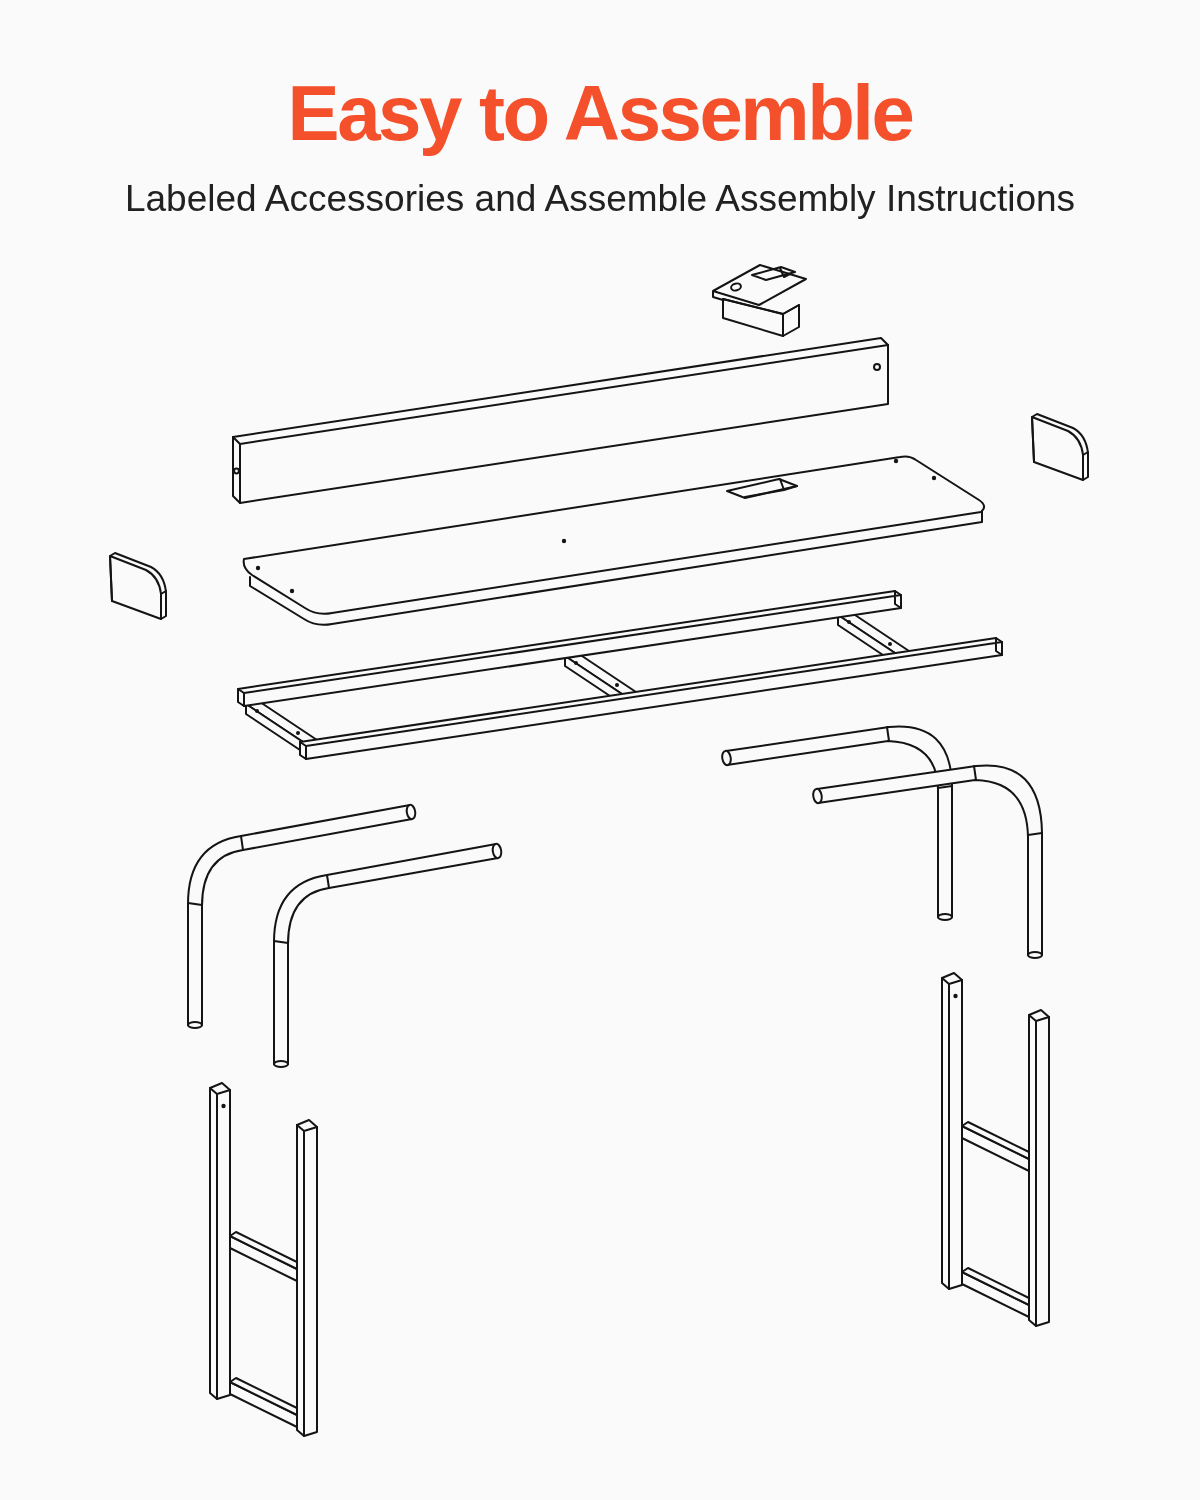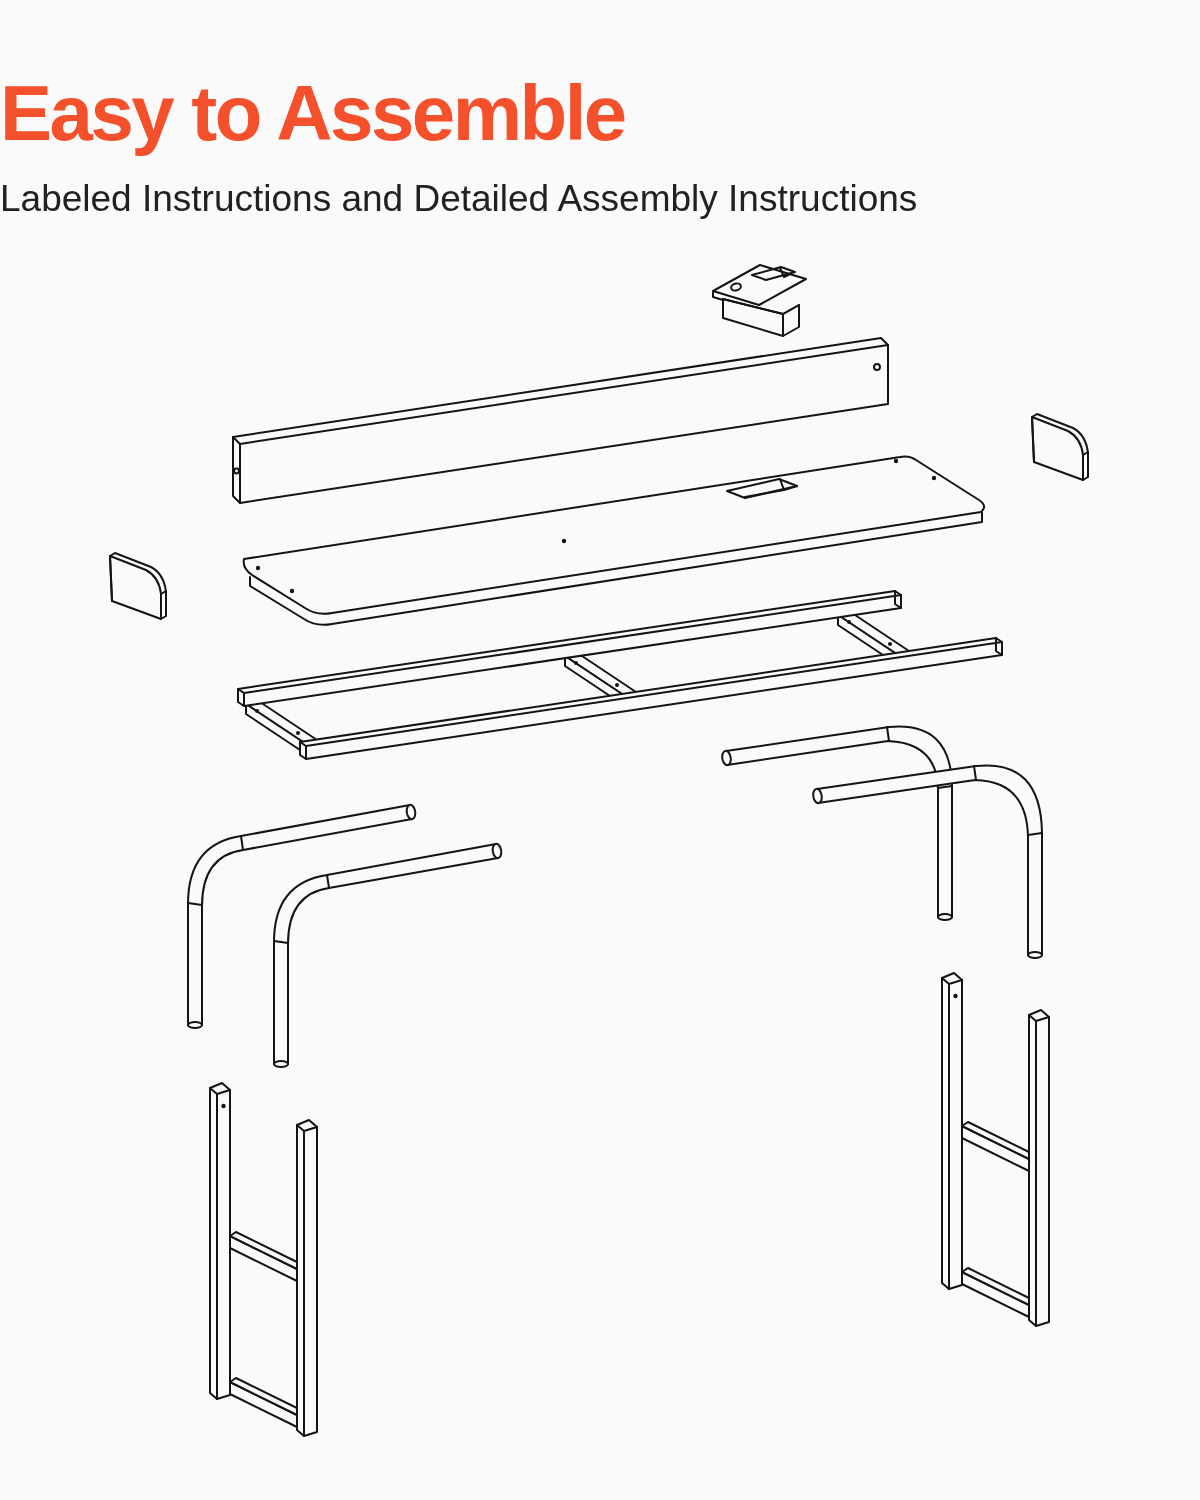--- a/index.html
+++ b/index.html
@@ -3,21 +3,21 @@
 <meta charset="utf-8">
 <style>
   html,body{
     margin:0;padding:0;
     width:1200px;height:1500px;
     background:var(--background,#fafafa);
     font-family:"Liberation Sans",sans-serif;
     overflow:hidden;
   }
   .page{position:relative;width:1200px;height:1500px;background:var(--background,#fafafa);}
-  .header{position:absolute;top:0;left:0;width:1200px;text-align:left;z-index:2;}
+  .header{position:absolute;top:0;left:0;width:1200px;text-align:center;z-index:2;}
   .title{
     margin:74px 0 0 0;
     font-size:78px;line-height:1;font-weight:bold;
     letter-spacing:-2.5px;
     color:var(--accent,#f4502b);
   }
   .subtitle{
     margin:28px 0 0 0;
     font-size:37px;line-height:1;font-weight:normal;
     color:var(--subtitle-text,#212121);
@@ -29,21 +29,21 @@
   .l{fill:none;stroke:var(--line,#141414);stroke-width:2;stroke-linejoin:round;stroke-linecap:round;}
   .d{fill:var(--line,#141414);stroke:none;}
 </style>
 </head>
 <body>
 
 <div class="page">
 
   <header class="header">
     <h1 class="title">Easy to Assemble</h1>
-    <p class="subtitle">Labeled Instructions and Detailed Assembly Instructions</p>
+    <p class="subtitle">Labeled Accessories and Assemble Assembly Instructions</p>
   </header>
 
   <svg class="diagram" width="1200" height="1500" viewBox="0 0 1200 1500" xmlns="http://www.w3.org/2000/svg">
 
     <g>
       <path class="f" d="M233,437 L881,338 L888,345 L888,404 L240,503 L233,496 Z"></path>
       <path class="l" d="M240,444 L888,345 M233,437 L240,444 L240,503"></path>
       <circle class="l" cx="236.5" cy="471" r="2.4"></circle>
       <circle class="l" cx="877" cy="367" r="3"></circle>
     </g>

